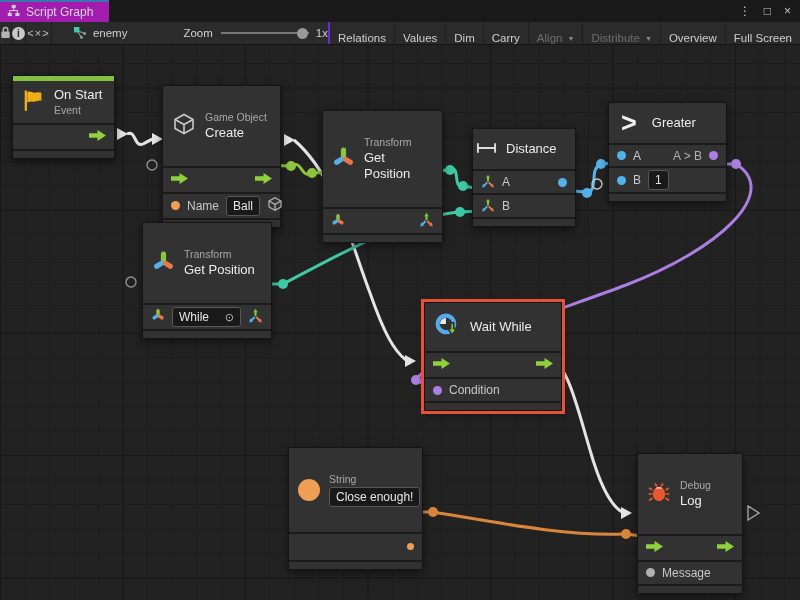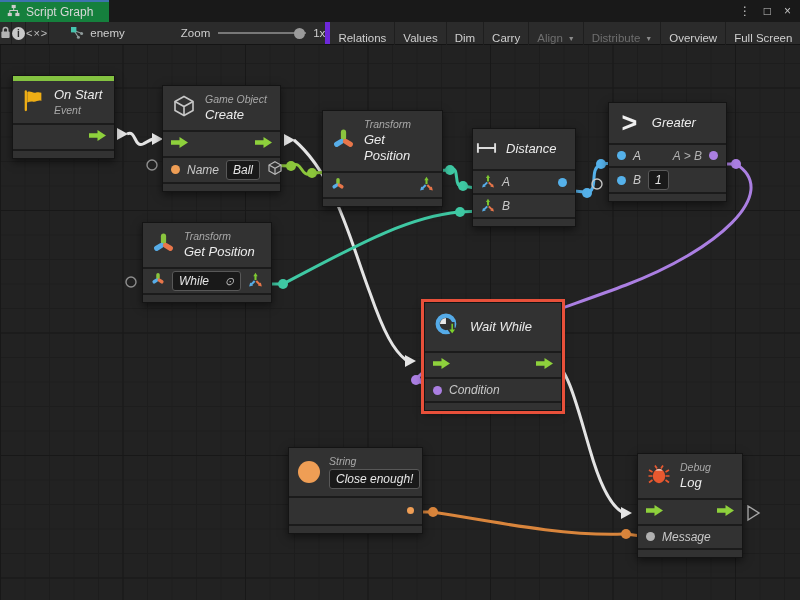--- a/index.html
+++ b/index.html
@@ -3,59 +3,59 @@
 <meta charset="utf-8">
 <style>
   * { margin:0; padding:0; box-sizing:border-box; }
   html,body { width:800px; height:600px; overflow:hidden; background:#1a1a1a;
               font-family:"Liberation Sans", sans-serif; }
 
   .window { width:800px; height:600px; display:flex; flex-direction:column; }
 
   
   .tabbar { height:22px; background:#191919; display:flex; align-items:stretch; flex:0 0 22px; }
-  .tab { background:#15803d; border-top:2px solid #3c74ad; padding:0 16px 0 7px;
+  .tab { background:#a21caf; border-top:2px solid #3c74ad; padding:0 16px 0 7px;
          display:flex; align-items:center; gap:6px; color:#d8d8d8; font-size:12px; }
   .win-controls { margin-left:auto; display:flex; align-items:center; gap:13px;
                   padding-right:9px; color:#c4c4c4; font-size:12px; }
   .win-controls span { cursor:default; }
 
   
   .toolbar { height:23px; background:#2b2b2b; border-bottom:1px solid #141414;
              display:flex; align-items:stretch; font-size:11.5px; color:#cfcfcf; flex:0 0 23px; }
   .tcell { display:flex; align-items:center; justify-content:center; border-right:1px solid #1e1e1e; }
   .tbtn  { display:flex; align-items:center; padding:16px 8px; border-right:1px solid #1e1e1e; white-space:nowrap; }
   .tbtn.disabled { color:#6e6e6e; }
   .ddv { font-size:7px; color:#8a8a8a; margin-left:5px; }
-  .mid { flex:0 0 254px; display:flex; align-items:center; border-right:5px solid #6d28d9; }
+  .mid { flex:0 0 254px; display:flex; align-items:center; border-right:2px solid #6d28d9; }
   .slider-track { width:88px; height:2px; background:#787878; position:relative; margin:0 7px 0 8px; }
   .slider-handle { position:absolute; right:1px; top:-4.5px; width:11px; height:11px;
                    border-radius:50%; background:#9a9a9a; }
   .code-glyph { font-size:11px; letter-spacing:1px; color:#c0c0c0; }
   .info-badge { width:13px; height:13px; border-radius:50%; background:#c8c8c8; color:#2b2b2b;
                 font-size:10px; font-weight:bold; display:flex; align-items:center; justify-content:center; }
 
   
   .graph { position:relative; flex:1 1 auto; background-color:#222222;
     background-image:
       linear-gradient(#181818 1px, transparent 1px),
       linear-gradient(90deg, #181818 1px, transparent 1px),
       linear-gradient(#1d1d1d 1px, transparent 1px),
       linear-gradient(90deg, #1d1d1d 1px, transparent 1px);
     background-size:122.5px 122.5px, 122.5px 122.5px, 24.5px 24.5px, 24.5px 24.5px;
-    background-position:0 42.5px, 0 0, 0 18px, 0 0;font-style:italic; }
+    background-position:0 42.5px, 0 0, 0 18px, 0 0; }
 
   .wires { position:absolute; left:0; top:0; width:800px; height:555px; pointer-events:none; }
 
   
   .node { position:absolute; background:#323232; border:1px solid #141414; color:#e2e2e2;
           box-shadow:0 3px 8px rgba(0,0,0,.5); font-size:12px; }
   .node.selected { outline:3px solid #e8503a; }
   .nstrip { height:5px; background:#84c341; }
-  .nh { display:flex; align-items:center; gap:9px; padding:7px 9px; }
+  .nh { display:flex; align-items:center; gap:9px; padding:25px 9px; }
   .nh-tall { padding:12px 3px; }
   .ncol { display:flex; flex-direction:column; gap:1px; }
   .cat { font-size:10.5px; color:#a8a8a8; line-height:1.2; }
   .ttl { font-size:13px; color:#ececec; line-height:1.25; }
   .nrow { min-height:26px; border-top:2px solid #1b1b1b; display:flex; align-items:center;
           padding:2px 8px; gap:7px; }
   .nfooter { height:9px; border-top:2px solid #1b1b1b; }
   .grow { flex:1 1 auto; }
   .plabel { color:#c8c8c8; font-size:12px; }
   .rlabel { color:#b0b0b0; font-size:12px; }

